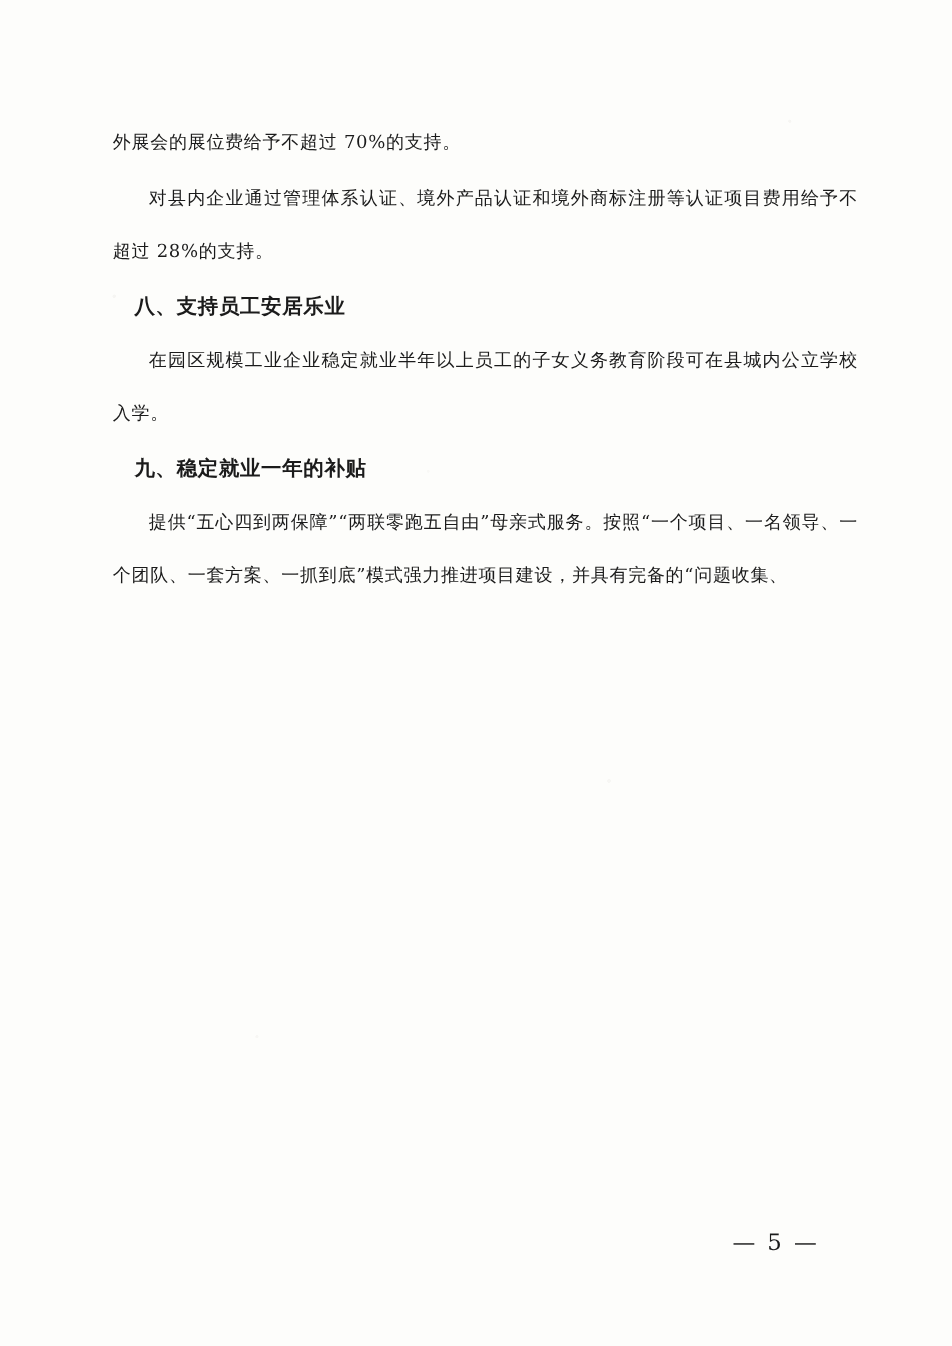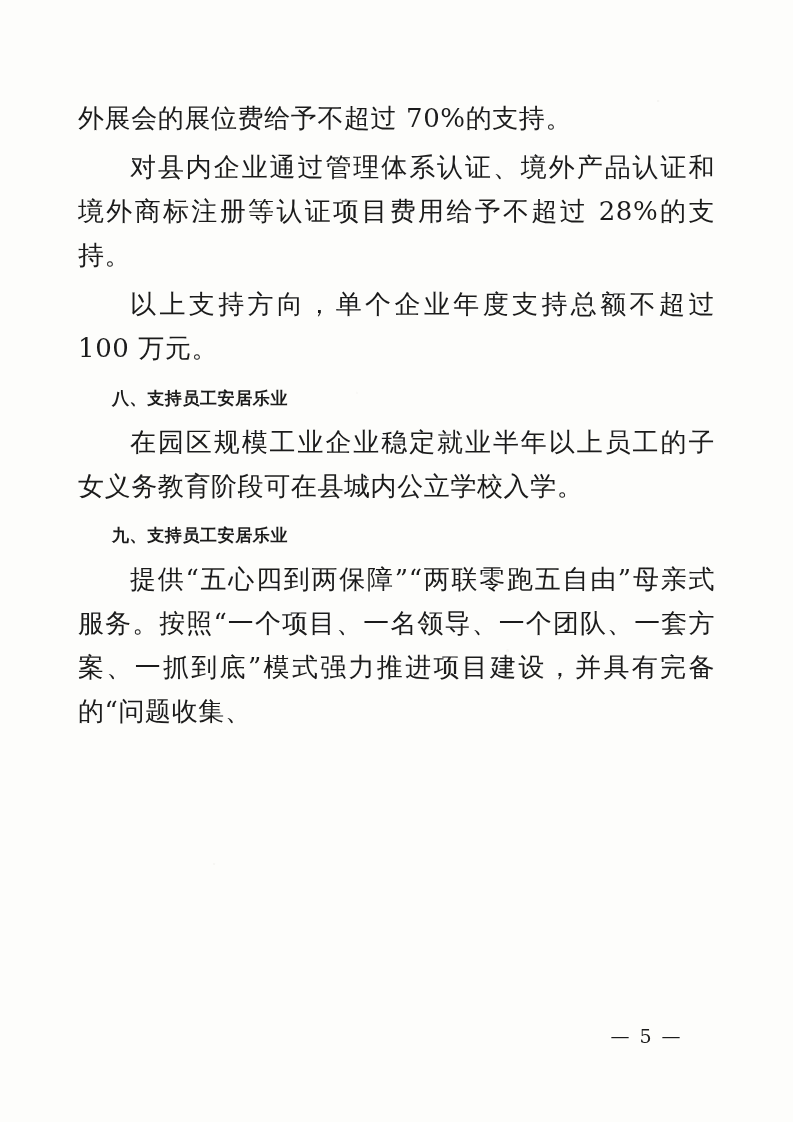--- a/index.html
+++ b/index.html
@@ -34,22 +34,22 @@
       radial-gradient(circle at 27% 77%, rgba(185,180,170,0.09) 0 1.1px, transparent 1.5px),
       radial-gradient(circle at 45% 35%, rgba(190,185,175,0.07) 0 1.0px, transparent 1.4px);
   }
   .content {
     position: absolute;
     left: 78px;
     top: 96px;
     width: 637px;
   }
   p.para {
-    margin: 0 0 0.20em 0;
-    font-size: 26px;
+    margin: 0 0 0.20em 16px;
+    font-size: 15px;
     line-height: 44px;
     text-align: justify;
     text-justify: inter-ideograph;
     letter-spacing: 0.6px;
     font-weight: 400;
   }
   p.indent {
     text-indent: 2em;
   }
   h2.heading {
@@ -78,23 +78,22 @@
 </style>
 </head>
 <body>
 
 <div class="page">
   <div class="paper-texture"></div>
 
   <div class="content">
     <p class="para">外展会的展位费给予不超过 70%的支持。</p>
     <p class="para indent">对县内企业通过管理体系认证、境外产品认证和境外商标注册等认证项目费用给予不超过 28%的支持。</p>
-    <p class="para indent">以上支持方向，单个企业年度支持总额不超过 100 万元。</p>
     <h2 class="heading">八、支持员工安居乐业</h2>
     <p class="para indent">在园区规模工业企业稳定就业半年以上员工的子女义务教育阶段可在县城内公立学校入学。</p>
-    <h2 class="heading">九、支持员工安居乐业</h2>
+    <h2 class="heading">九、稳定就业一年的补贴</h2>
     <p class="para indent">提供“五心四到两保障”“两联零跑五自由”母亲式服务。按照“一个项目、一名领导、一个团队、一套方案、一抓到底”模式强力推进项目建设，并具有完备的“问题收集、</p>
   </div>
 
   <div class="page-number">
     <span class="pn-inner">— 5 —</span>
   </div>
 </div>
 
 </body></html>

